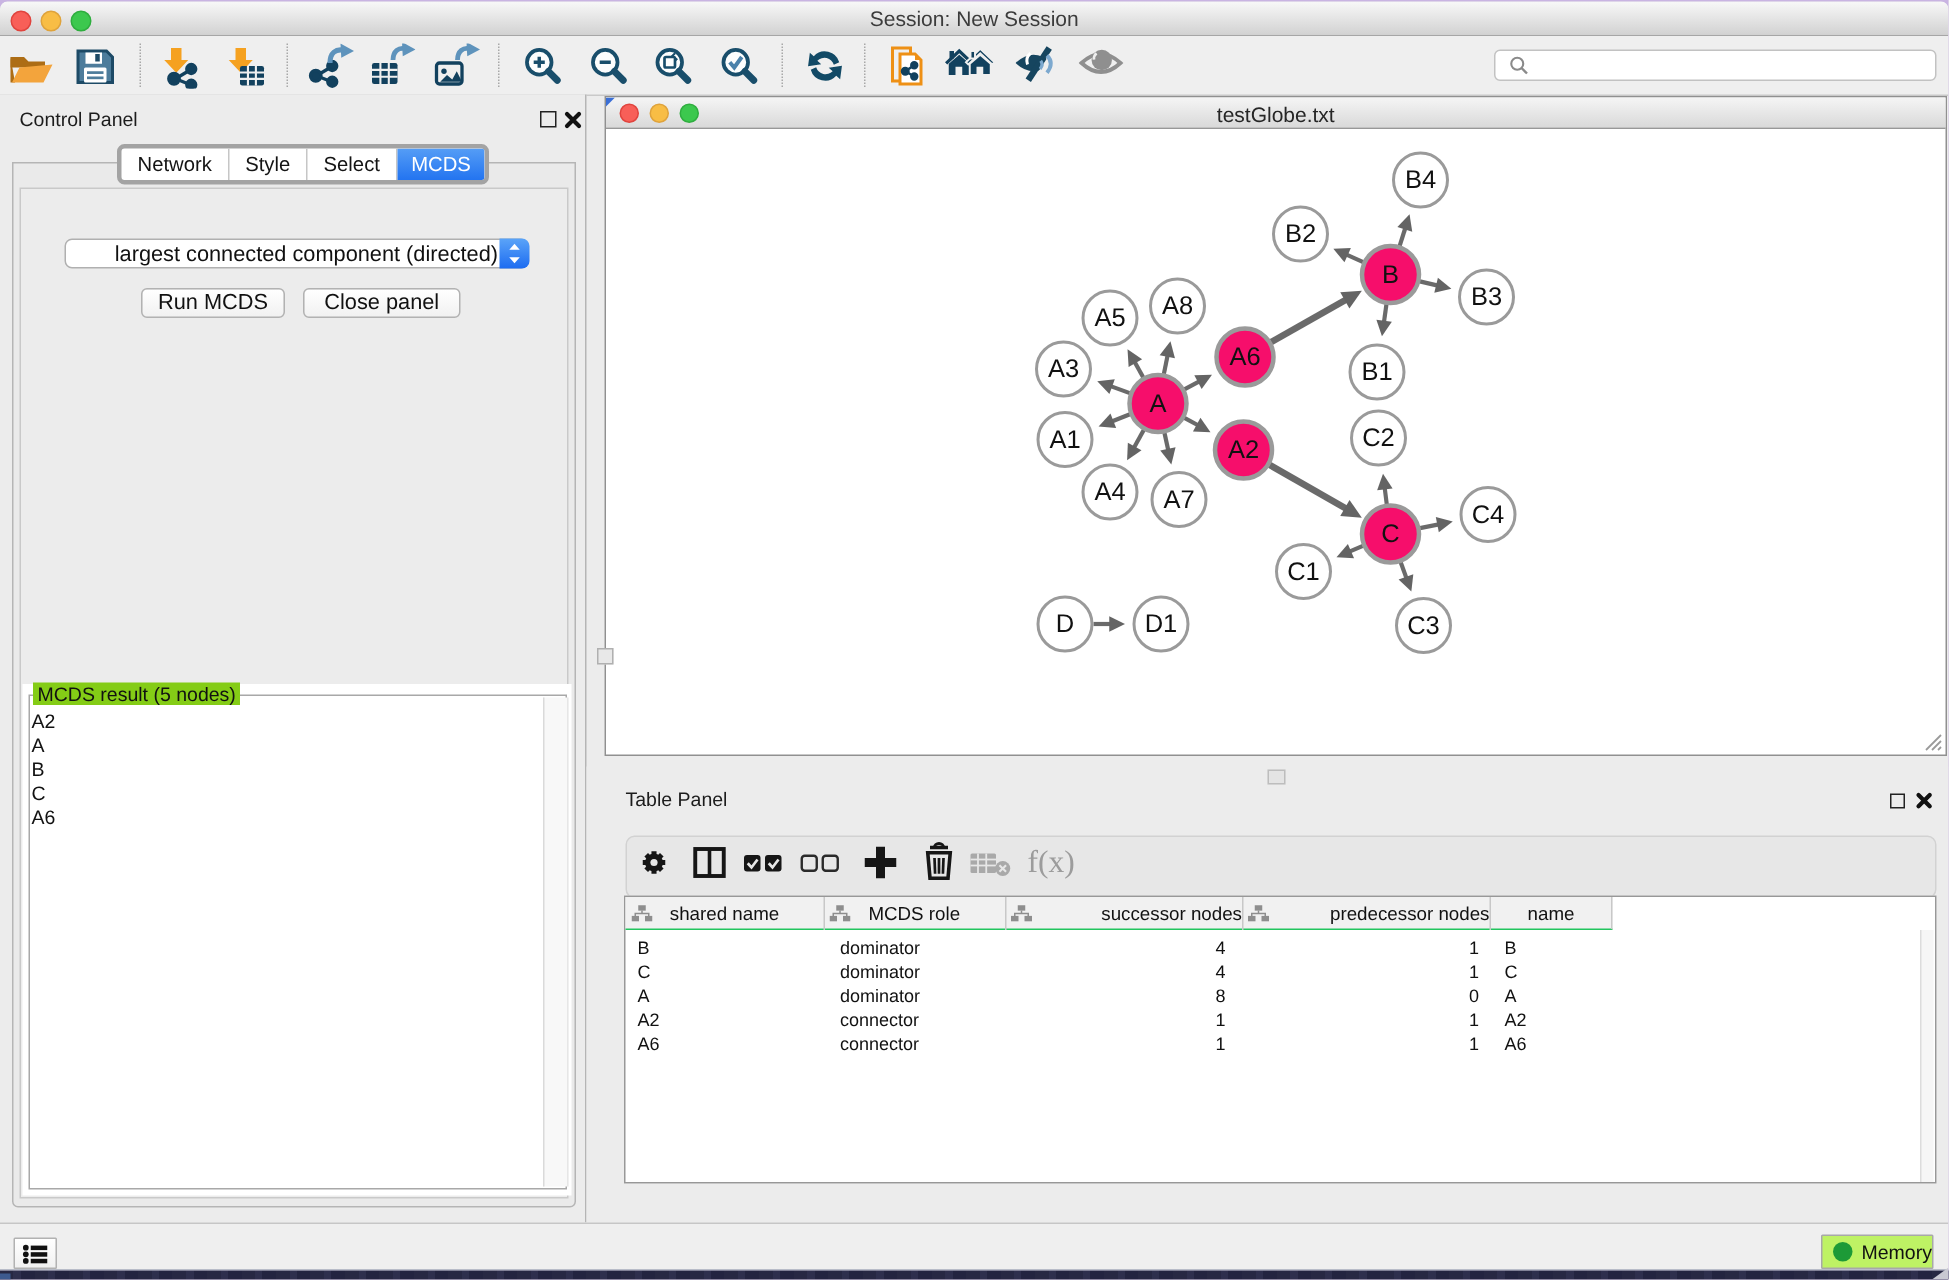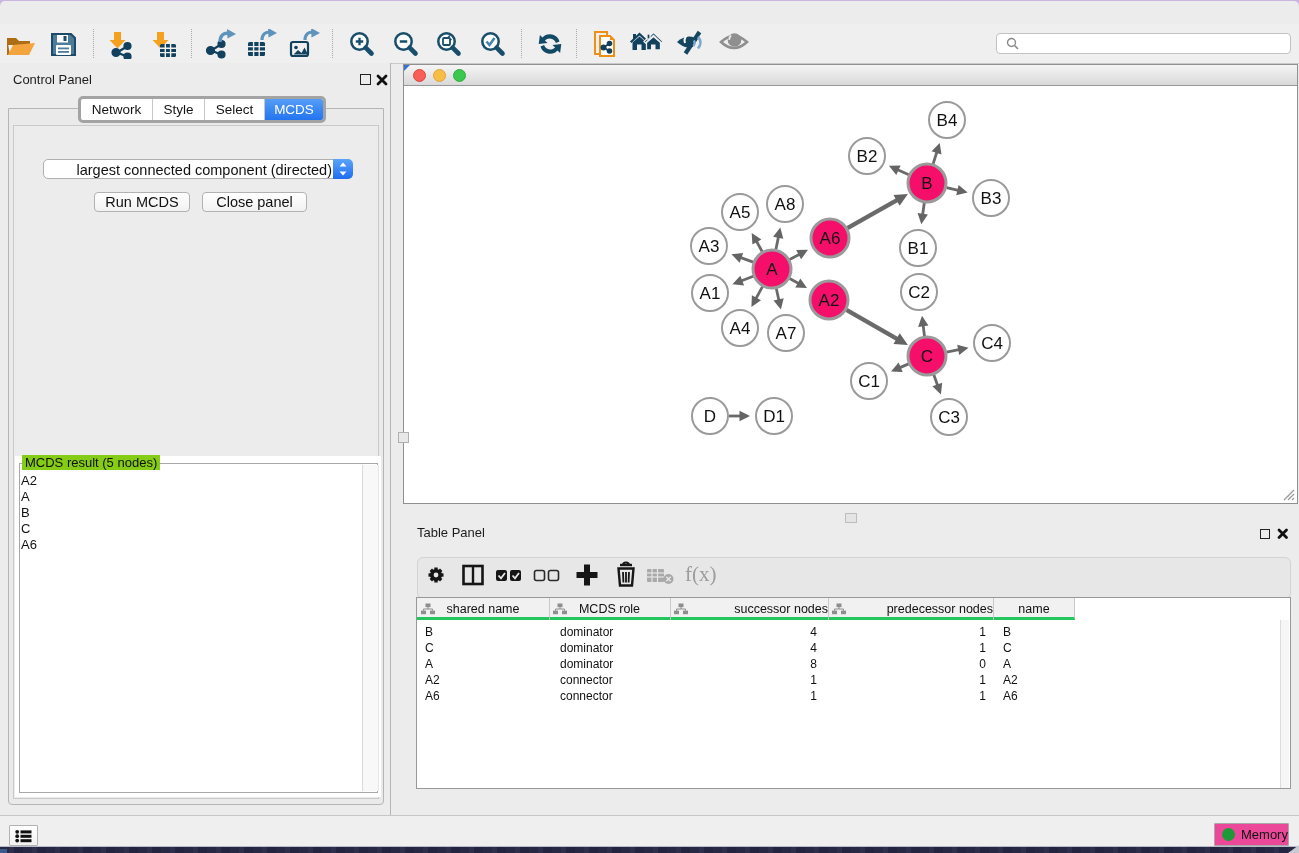--- a/index.html
+++ b/index.html
@@ -40,33 +40,39 @@
        border:1px solid #909090;box-sizing:border-box;}
   .iwin-title{position:absolute;left:0;top:0;width:893px;height:20px;
        background:linear-gradient(#f5f5f5,#d9d9d9);border-bottom:1px solid #989898;}
   
   .tpanel{position:absolute;left:391px;top:510px;width:908px;height:309px;background:#ececec;}
   .ttoolbar{position:absolute;left:26px;top:46px;width:872px;height:40px;background:#e7e7e7;
        border:1px solid #d2d2d2;border-radius:6px;}
   .tbl{position:absolute;left:25px;top:86px;width:875px;height:192px;background:#fff;
        border:1px solid #989898;box-sizing:border-box;}
   .thead{position:absolute;left:0;top:0;height:22px;background:#f1f1f1;
-       border-bottom:3px solid #22c55e;border-right:1px solid #c8c8c8;box-sizing:border-box;}
+       border-bottom:1px solid #22c55e;border-right:1px solid #c8c8c8;box-sizing:border-box;}
   .hsep{position:absolute;top:0;height:22px;width:0;border-left:1px solid #c8c8c8;}
   .htxt{position:absolute;font-size:12.5px;color:#111;top:4px;}
   .cell{position:absolute;font-size:12px;color:#111;height:16px;line-height:16px;}
   .statusbar{position:absolute;left:0;top:814px;width:1299px;height:31px;background:#efefef;
        border-top:1px solid #c6c6c6;}
   .darkstrip{position:absolute;left:0;top:846px;width:1299px;height:7px;
        background:repeating-linear-gradient(90deg,#272843 0 9px,#2e2f4d 9px 14px,#232440 14px 23px),
        linear-gradient(#141a30,#2a2c4c);border-top:1px solid #b8bcc8;box-sizing:border-box;}
 </style>
 </head>
 <body>
 <div class="win">
+  <div class="titlebar">
+    <div class="tl" style="left:7px;background:#f85f58;border:0.5px solid #e0443e;"></div>
+    <div class="tl" style="left:27px;background:#f8bd45;border:0.5px solid #dfa33c;"></div>
+    <div class="tl" style="left:47px;background:#3cc84e;border:0.5px solid #2fae3f;"></div>
+    <div class="title-text">Session: New Session</div>
+  </div>
   <div class="toolbar">
   <div class="tsep" style="left:93px"></div>
   <div class="tsep" style="left:191px"></div>
   <div class="tsep" style="left:332px"></div>
   <div class="tsep" style="left:521px"></div>
   <div class="tsep" style="left:576px"></div>
 
   <svg class="abs" style="left:4px;top:5px" width="32" height="30">
     <path d="M3 9 h9 l3 3 h11 v4 h-23 z" fill="#ad6d15"></path>
     <path d="M3 9 v17 h3 z" fill="#ad6d15"></path>
@@ -253,20 +259,21 @@
   <div class="abs" style="left:21px;top:410px;font-size:13px;color:#111;line-height:16px;">A2<br>A<br>B<br>C<br>A6</div>
   <div class="abs" style="left:362px;top:402px;width:15px;height:326px;background:#f8f8f8;border-left:1px solid #dadada;border-right:1px solid #e6e6e6;">
   </div>
 </div>
 
   <div class="iwin">
   <div class="iwin-title">
     <div class="tl" style="left:9px;top:4px;width:11px;height:11px;background:#f85f58;border:0.5px solid #e0443e;"></div>
     <div class="tl" style="left:29px;top:4px;width:11px;height:11px;background:#f8bd45;border:0.5px solid #dfa33c;"></div>
     <div class="tl" style="left:49px;top:4px;width:11px;height:11px;background:#3cc84e;border:0.5px solid #2fae3f;"></div>
+    <div class="abs" style="top:3px;width:100%;text-align:center;font-size:14px;color:#262626;">testGlobe.txt</div>
   </div>
   <svg class="abs" style="left:0;top:0" width="7" height="7">
         <path d="M0 0 h6 l-6 6 z" fill="#3b6fd6"></path>
       </svg>
   <svg class="abs" style="right:2px;bottom:2px" width="14" height="14">
     <g stroke="#9a9a9a" stroke-width="1.2">
       <line x1="13" y1="3" x2="3" y2="13"></line>
           <line x1="13" y1="7" x2="7" y2="13"></line>
           <line x1="13" y1="11" x2="11" y2="13"></line>
     </g>
@@ -501,21 +508,21 @@
       <g fill="#111">
         <circle cx="2.2" cy="2.8" r="1.9"></circle>
             <circle cx="2.2" cy="7.2" r="1.9"></circle>
             <circle cx="2.2" cy="11.6" r="1.9"></circle>
         <rect x="5.5" y="1.4" width="11" height="3"></rect>
             <rect x="5.5" y="5.8" width="11" height="3"></rect>
             <rect x="5.5" y="10.2" width="11" height="3"></rect>
       </g>
     </svg>
   </div>
-  <div class="btn" style="left:1214px;top:7px;width:75px;height:23px;font-size:13px;border-radius:1px;background:#ec4899;border-color:#a8a8a8;justify-content:flex-start;padding-left:7px;box-sizing:border-box;">
+  <div class="btn" style="left:1214px;top:7px;width:75px;height:23px;font-size:13px;border-radius:1px;background:#bef264;border-color:#a8a8a8;justify-content:flex-start;padding-left:7px;box-sizing:border-box;">
     <span style="display:inline-block;width:13px;height:13px;border-radius:50%;background:#1d9a37;margin-right:6px;"></span>Memory
   </div>
 </div>
 
 </div>
 <div class="darkstrip"></div>
 <svg style="position:absolute;left:1286px;top:845px" width="13" height="8">
     <path d="M13 0 L13 8 L2 8 z" fill="#c9c9d2"></path>
   </svg>
 <div style="position:absolute;left:0;top:849px;width:7px;height:4px;background:#3d5a8e;"></div>

